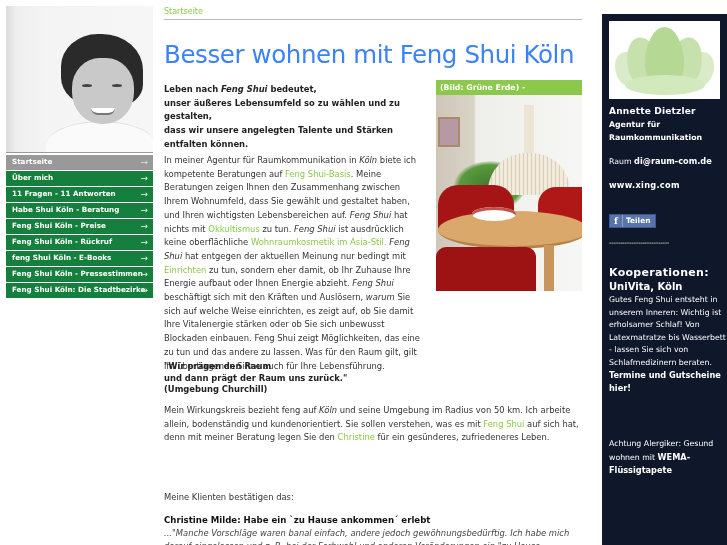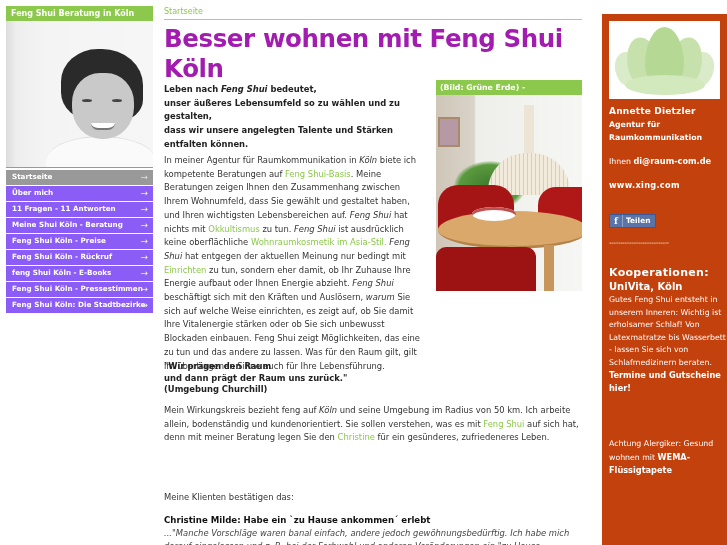--- a/index.html
+++ b/index.html
@@ -11,30 +11,30 @@
   .left-header { background: #8cc84b; color: #fff; font-weight: bold; font-size: 8px; height: 15px; line-height: 15px; padding-left: 5px; }
   .portrait { width: 147px; height: 147px; position: relative; overflow: hidden;
     background: linear-gradient(90deg, #dcdcdc 0px, #eee 10px, #f4f4f4 40px, #f6f6f6 100%); border-bottom: 1px solid #999; }
   .portrait .hair { position: absolute; left: 55px; top: 28px; width: 82px; height: 72px; border-radius: 45% 50% 30% 40%; background: #2a2a2a; }
   .portrait .face { position: absolute; left: 66px; top: 52px; width: 62px; height: 66px; border-radius: 45% 45% 48% 48%; background: #c9c9c9; }
   .portrait .eye1, .portrait .eye2 { position: absolute; top: 78px; width: 10px; height: 3px; background: #444; border-radius: 50%; }
   .portrait .eye1 { left: 76px; } .portrait .eye2 { left: 106px; }
   .portrait .mouth { position: absolute; left: 85px; top: 102px; width: 24px; height: 7px; border-radius: 0 0 12px 12px; background: #fff; border-bottom: 2px solid #777; }
   .portrait .shoulders { position: absolute; left: 40px; top: 115px; width: 110px; height: 50px; border-radius: 50% 50% 0 0; background: #fafafa; border-top: 1px solid #ddd; }
   .nav { list-style: none; margin-top: 2px; }
-  .nav li { height: 14.5px; line-height: 14.5px; margin-bottom: 1.5px; background: #8b5cf6; color: #fff; font-weight: bold; font-size: 7.2px; padding-left: 6px; position: relative; cursor: pointer; }
+  .nav li { height: 14.5px; line-height: 14.5px; margin-bottom: 1.5px; background: #15803d; color: #fff; font-weight: bold; font-size: 7.2px; padding-left: 6px; position: relative; cursor: pointer; }
   .nav li.active { background: #999999; }
   .nav li .arrow { position: absolute; right: 5px; top: 0; font-weight: normal; font-size: 9px; color: #e8f4da; }
   .nav li.active .arrow { color: #ddd; }
 
   
   #main { position: absolute; left: 164px; top: 6px; width: 418px; }
   .crumb { font-size: 8px; color: #8cc84b; height: 11px; line-height: 11px; }
   .crumb-rule { height: 1px; background: #bbb; margin-top: 2px; }
-  h1 { font-family: "DejaVu Sans", sans-serif; font-weight: bold; color: #a21caf; font-size: 24.5px; letter-spacing: -0.4px; margin-top: 4px; line-height: 30px; }
+  h1 { font-family: "DejaVu Sans", sans-serif; font-weight: normal; color: #3b82f6; font-size: 24.5px; letter-spacing: -0.4px; margin-top: 20px; line-height: 30px; }
   .intro { position: absolute; top: 77px; left: 0; width: 262px; font-weight: bold; color: #222; font-size: 8.4px; line-height: 13.7px; }
   .p1 { position: absolute; top: 148px; left: 0; width: 262px; font-size: 8.4px; line-height: 13.7px; color: #333; }
   .quote { position: absolute; top: 355px; left: 0; width: 300px; font-weight: bold; color: #222; font-size: 8.4px; line-height: 11.7px; }
   .p2 { position: absolute; top: 398px; left: 0; width: 418px; font-size: 8.4px; line-height: 13.5px; color: #333; }
   .p3 { position: absolute; top: 486px; left: 0; font-size: 8.4px; color: #333; }
   .testi-title { position: absolute; top: 509px; left: 0; font-weight: bold; color: #111; font-size: 8.6px; }
   .testi-body { position: absolute; top: 521px; left: 0; width: 418px; font-style: italic; font-size: 8.4px; line-height: 12.5px; color: #444; }
   .hl { color: #8cc84b; font-weight: normal; }
   em { font-style: italic; }
 
@@ -48,21 +48,21 @@
   .room .cord { position: absolute; left: 88px; top: 10px; width: 10px; height: 50px; background: #ece4d4; }
   .room .chair1 { position: absolute; left: 2px; top: 90px; width: 76px; height: 48px; border-radius: 20px 20px 6px 6px; background: #a61515; }
   .room .chair2 { position: absolute; left: 102px; top: 92px; width: 50px; height: 42px; border-radius: 18px 0 0 6px; background: #b01818; }
   .room .table { position: absolute; left: 2px; top: 116px; width: 150px; height: 38px; border-radius: 50%; background: #d9a86a; border-bottom: 3px solid #b5824a; }
   .room .bowl { position: absolute; left: 36px; top: 112px; width: 44px; height: 14px; border-radius: 50%; background: #fff; box-shadow: inset 0 3px 0 #c0504d; }
   .room .leg1 { position: absolute; left: 108px; top: 150px; width: 10px; height: 46px; background: #c8965c; }
   .room .leg2 { position: absolute; left: 72px; top: 150px; width: 9px; height: 40px; background: #c8965c; }
   .room .chair3 { position: absolute; left: 0; top: 152px; width: 100px; height: 44px; border-radius: 10px 10px 0 0; background: #9d1212; }
 
   
-  #right { position: absolute; left: 602px; top: 14px; width: 125px; height: 531px; background: #c2410c; color: #fff; font-size: 7.8px; }
+  #right { position: absolute; left: 602px; top: 14px; width: 125px; height: 531px; background: #0f172a; color: #fff; font-size: 7.8px; }
   .logo { margin: 7px 0 0 7px; width: 111px; height: 78px; background: #fff; position: relative; overflow: hidden; }
   .petal { position: absolute; border-radius: 50% 50% 50% 50% / 60% 60% 40% 40%; }
   .r-name { margin: 7px 0 0 7px; font-weight: bold; font-size: 9px; letter-spacing: 0.2px; }
   .r-agency { margin: 3px 0 0 7px; font-weight: bold; font-size: 7.8px; line-height: 12.5px; }
   .r-addr { margin: 11px 0 0 7px; line-height: 12.5px; }
   .r-phone { margin: 12px 0 0 7px; line-height: 12.5px; }
   .r-mail { margin: 12px 0 0 7px; }
   .r-mail b { font-size: 8.2px; }
   .r-xing { margin: 14px 0 0 7px; font-weight: bold; font-size: 8.2px; letter-spacing: 0.3px; }
   .share { margin: 24px 0 0 7px; width: 47px; height: 14px; background: #5a74a8; border: 1px solid #3b5998; color: #fff; font-weight: bold; font-size: 7.4px; line-height: 12px; display: flex; align-items: center; cursor: pointer; }
@@ -72,34 +72,33 @@
   .r-univita { margin: 2px 0 0 7px; font-weight: bold; font-size: 10px; }
   .r-koop-text { margin: 2px 0 0 7px; line-height: 12.5px; width: 118px; }
   .r-termine { margin: 0 0 0 7px; font-weight: bold; line-height: 12.5px; font-size: 8.2px; }
   .r-alert { margin: 44px 0 0 7px; line-height: 12.5px; }
   .r-alert b { font-size: 8.2px; }
 </style>
 </head>
 <body>
 
 <div id="left">
-  <div class="left-header">Feng Shui Beratung in Köln</div>
   <div class="portrait">
     <div class="shoulders"></div>
     <div class="hair"></div>
     <div class="face"></div>
     <div class="eye1"></div>
       <div class="eye2"></div>
     <div class="mouth"></div>
   </div>
   <ul class="nav">
     <li class="active"><span>Startseite</span><span class="arrow">→</span></li>
     <li><span>Über mich</span><span class="arrow">→</span></li>
     <li><span>11 Fragen - 11 Antworten</span><span class="arrow">→</span></li>
-    <li><span>Meine Shui Köln - Beratung</span><span class="arrow">→</span></li>
+    <li><span>Habe Shui Köln - Beratung</span><span class="arrow">→</span></li>
     <li><span>Feng Shui Köln - Preise</span><span class="arrow">→</span></li>
     <li><span>Feng Shui Köln - Rückruf</span><span class="arrow">→</span></li>
     <li><span>feng Shui Köln - E-Books</span><span class="arrow">→</span></li>
     <li><span>Feng Shui Köln - Pressestimmen</span><span class="arrow">→</span></li>
     <li><span>Feng Shui Köln: Die Stadtbezirke</span><span class="arrow">→</span></li>
   </ul>
 </div>
 
 <div id="main">
   <div class="crumb"><a>Startseite</a></div>
@@ -156,21 +155,21 @@
     <div class="petal" style="left:59px;top:16px;width:34px;height:50px;background:#c6e1ac;transform:rotate(15deg);"></div>
     <div class="petal" style="left:36px;top:6px;width:39px;height:62px;background:#b5d994;"></div>
     <div class="petal" style="left:16px;top:54px;width:80px;height:20px;background:#d2e8bd;border-radius:50%;"></div>
   </div>
   <div class="r-name">Annette Dietzler</div>
   <div class="r-agency">
     <span>Agentur für</span><br>
     <span>Raumkommunikation</span>
   </div>
   <div class="r-mail">
-    <span>Ihnen </span><b><a>di@raum-com.de</a></b>
+    <span>Raum </span><b><a>di@raum-com.de</a></b>
   </div>
   <div class="r-xing">www.xing.com</div>
   <div class="share">
     <span class="fb">f</span>
     <span>Teilen</span>
   </div>
   <div class="r-dash">---------------------------</div>
   <div class="r-koop">Kooperationen:</div>
   <div class="r-univita">UniVita, Köln</div>
   <div class="r-koop-text">Gutes Feng Shui entsteht in unserem Inneren: Wichtig ist erholsamer Schlaf! Von Latexmatratze bis Wasserbett - lassen Sie sich von Schlafmedizinern beraten.</div>

